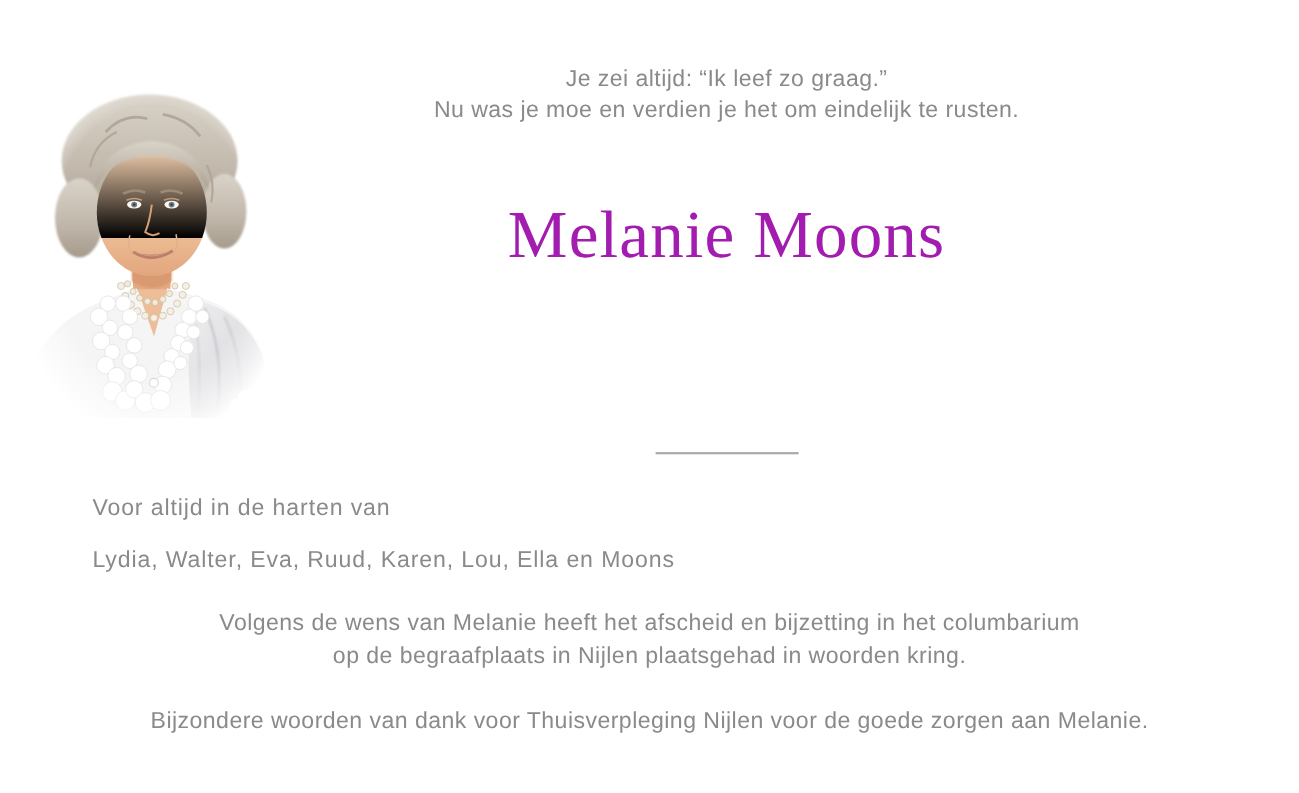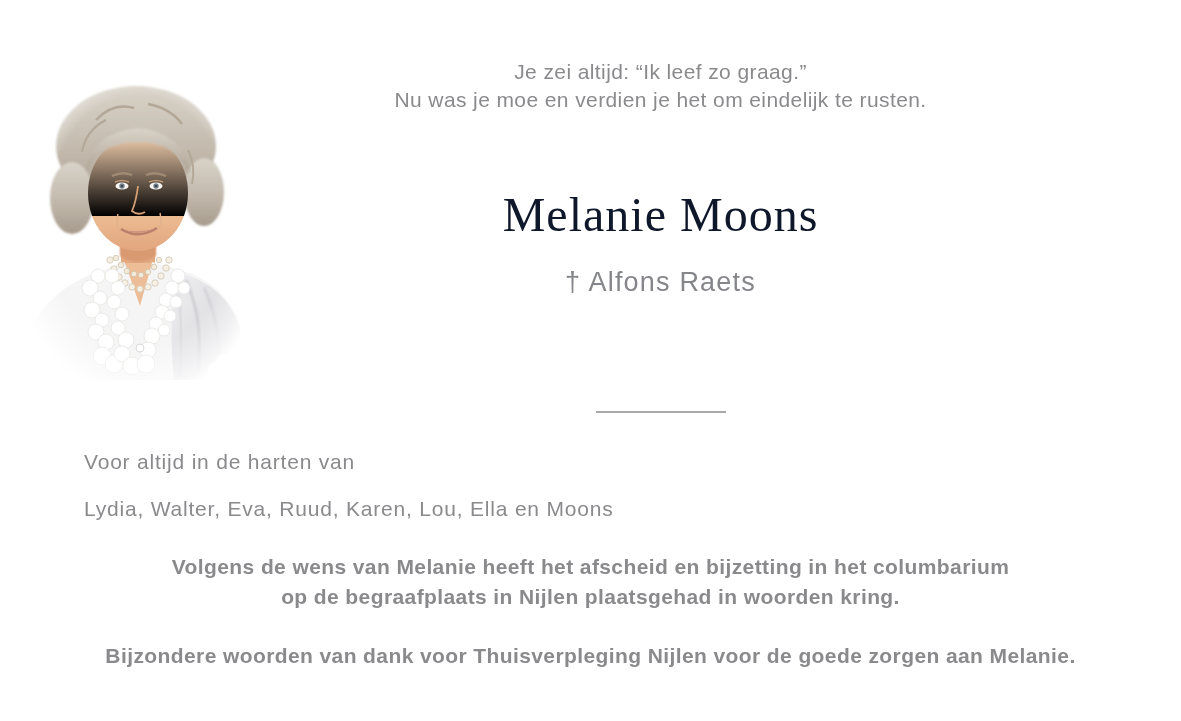--- a/index.html
+++ b/index.html
@@ -8,32 +8,32 @@
     width: 1181px; height: 721px;
     background: #ffffff;
     font-family: "Liberation Sans", sans-serif;
     color: #8a8a8d;
     overflow: hidden;
   }
   .card { position: relative; width: 1181px; height: 721px; background: #ffffff; padding-left: 20px; }
 
   .line { position: absolute; font-size: 21px; letter-spacing: 0.4px; white-space: nowrap; }
   .center-offset { left: 140px; width: 1041px; text-align: center; }
-  .center-full  { left: 0; width: 1181px; text-align: center; font-weight: bold; }
+  .center-full  { left: 0; width: 1181px; text-align: center; }
 
   .quote-block  { top: 58px; line-height: 28px; }
   .quote-block span { display: block; }
 
   .salutation   { top: 144px; letter-spacing: 1.6px; color: #8d8d90; }
 
   .deceased-name {
     top: 189px;
     font-family: "Liberation Serif", "DejaVu Serif", serif;
-    font-size: 48px; line-height: 52px;
-    color: #0f172a; letter-spacing: 1px;
+    font-size: 61px; line-height: 52px;
+    color: #a21caf; letter-spacing: 1px;
   }
 
   .spouse-line { top: 267px; font-size: 27px; letter-spacing: 1.2px; color: #85868a; }
 
   .dates-block { top: 322px; line-height: 30px; }
   .dates-block span { display: block; }
 
   .divider {
     position: absolute; top: 411px; left: 596px;
     width: 130px; height: 2px; background: #a9a9ac;
@@ -203,21 +203,20 @@
   </div>
 
   <div class="line center-offset quote-block">
     <span>Je zei altijd: “Ik leef zo graag.”</span>
     <span>Nu was je moe en verdien je het om eindelijk te rusten.</span>
   </div>
 
 
   <div class="line center-offset deceased-name">Melanie Moons</div>
 
-  <div class="line center-offset spouse-line">† Alfons Raets</div>
 
 
   <div class="divider"></div>
 
   <div class="line family-intro">Voor altijd in de harten van</div>
   <div class="line family-names">Lydia, Walter, Eva, Ruud, Karen, Lou, Ella en Moons</div>
 
   <div class="line center-full ceremony-block">
     <span>Volgens de wens van Melanie heeft het afscheid en bijzetting in het columbarium</span>
     <span>op de begraafplaats in Nijlen plaatsgehad in woorden kring.</span>

